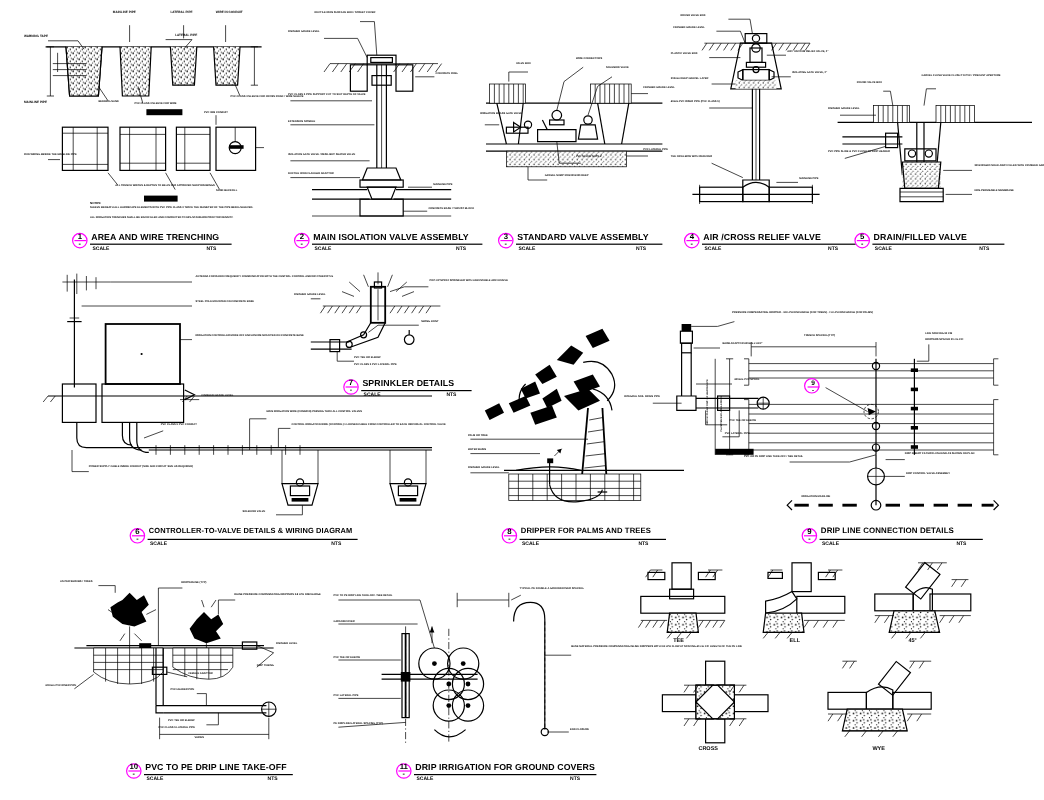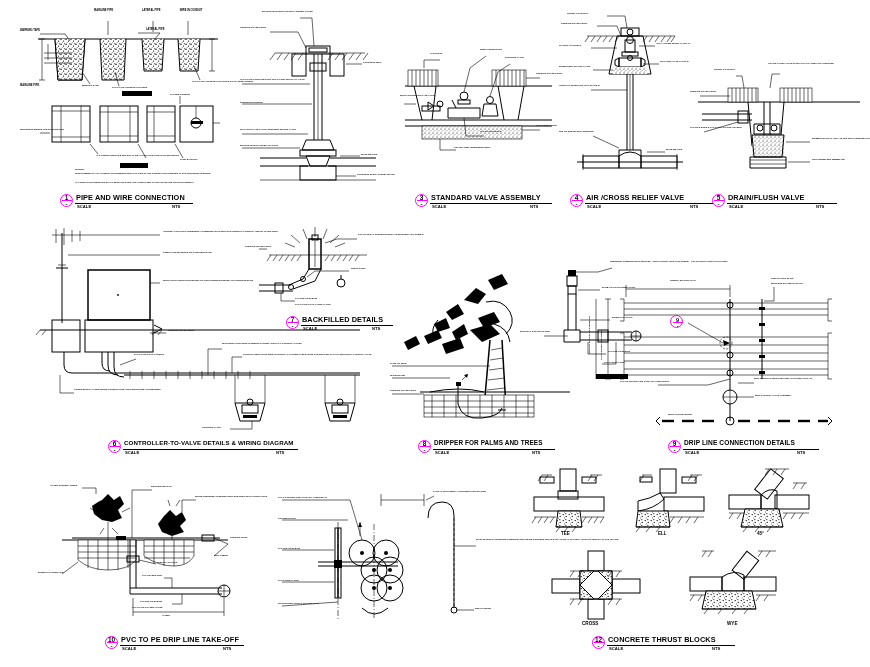--- a/index.html
+++ b/index.html
@@ -144,21 +144,21 @@
   <div class="lbl" style="left:55px;top:160px;font-size:2.5px;">NOTES:</div>
   <div class="lbl sm" style="left:55px;top:164px;width:150px;">SLEEVE BENEATH ALL HARDSCAPE ELEMENTS WITH PVC PIPE CLASS 3 TWICE THE DIAMETER OF THE PIPE BEING SLEEVED.</div>
   <div class="lbl sm" style="left:55px;top:173px;width:150px;">ALL IRRIGATION TRENCHES SHALL BE BACKFILLED AND COMPACTED TO 95% STANDARD PROCTOR DENSITY.</div>
 </div>
 
 <div class="tblk" style="left:60px;top:194px;width:135px;">
   <div class="bub"></div>
   <div class="bnum">1</div>
   <div class="bubdiv"></div>
   <div class="bdash">-</div>
-  <div class="ttl">PIPE AND WIRE CONNECTION</div>
+  <div class="ttl">AREA AND WIRE TRENCHING</div>
   <div class="tline" style="width:118px;"></div>
   <div class="sc">SCALE</div>
   <div class="nts" style="left:112px;">NTS</div>
 </div>
 
 <div class="det" style="left:240px;top:8px;width:160px;height:180px;">
   <svg width="160" height="180" viewBox="0 0 160 180">
 
     <g class="ln w1">
       <line x1="35" y1="45" x2="125" y2="45"></line>
@@ -216,20 +216,30 @@
   <div class="lbl sm" style="left:0px;top:18px;">FINISHED GRADE LEVEL</div>
   <div class="lbl sm" style="left:123px;top:53px;">CONCRETE RING</div>
   <div class="lbl sm" style="left:0px;top:70px;width:48px;">PVC CLASS 5 PIPE SUPPORT CUT TO SUIT DEPTH OF VALVE</div>
   <div class="lbl sm" style="left:0px;top:93px;">EXTENSION SPINDLE</div>
   <div class="lbl sm" style="left:0px;top:120px;width:42px;">ISOLATION GATE VALVE / RESILIENT SEATED VALVE</div>
   <div class="lbl sm" style="left:0px;top:136px;width:40px;">DUCTILE IRON FLANGED ADAPTOR</div>
   <div class="lbl sm" style="left:121px;top:145px;">MAINLINE PIPE</div>
   <div class="lbl sm" style="left:117px;top:165px;">CONCRETE BASE / THRUST BLOCK</div>
 </div>
 
+<div class="tblk" style="left:245px;top:194px;width:160px;">
+  <div class="bub"></div>
+  <div class="bnum">2</div>
+  <div class="bubdiv"></div>
+  <div class="bdash">-</div>
+  <div class="ttl">MAIN ISOLATION VALVE ASSEMBLY</div>
+  <div class="tline" style="width:142px;"></div>
+  <div class="sc">SCALE</div>
+  <div class="nts" style="left:135px;">NTS</div>
+</div>
 
 <div class="det" style="left:400px;top:8px;width:160px;height:180px;">
   <svg width="160" height="180" viewBox="0 0 160 180">
 
     <line class="ln w15" x1="5" y1="78" x2="152" y2="78"></line>
 
     <g class="ln w1">
       <rect x="8" y="62" width="30" height="16" fill="#fff"></rect>
       <line x1="12" y1="62" x2="12" y2="78"></line>
           <line x1="16" y1="62" x2="16" y2="78"></line>
@@ -444,21 +454,21 @@
   <div class="lbl sm" style="left:0px;top:86px;width:40px;">PVC PIPE SLIDE &amp; PVC FLUSH TO DRIP HEADER</div>
   <div class="lbl sm" style="left:122px;top:97px;width:52px;">300x300x400 SOAK AWAY FILLED WITH CRUSHED GRAVEL</div>
   <div class="lbl sm" style="left:122px;top:118px;width:46px;">NON-PERMEABLE MEMBRANE</div>
 </div>
 
 <div class="tblk" style="left:712px;top:194px;width:125px;">
   <div class="bub"></div>
   <div class="bnum">5</div>
   <div class="bubdiv"></div>
   <div class="bdash">-</div>
-  <div class="ttl">DRAIN/FLUSH VALVE</div>
+  <div class="ttl">DRAIN/FILLED VALVE</div>
   <div class="tline" style="width:110px;"></div>
   <div class="sc">SCALE</div>
   <div class="nts" style="left:104px;">NTS</div>
 </div>
 
 <div class="det" style="left:30px;top:225px;width:330px;height:210px;">
   <svg width="330" height="210" viewBox="0 0 330 210">
 
     <line class="ln w15" x1="32" y1="8" x2="32" y2="98"></line>
     <g class="ln w1">
@@ -611,21 +621,21 @@
   <div class="lbl sm" style="left:106px;top:42px;">SWING JOINT</div>
   <div class="lbl sm" style="left:50px;top:72px;">PVC TEE OR ELBOW</div>
   <div class="lbl sm" style="left:50px;top:78px;">PVC CLASS 5 PVC LATERAL PIPE</div>
 </div>
 
 <div class="tblk" style="left:286px;top:316px;width:105px;">
   <div class="bub"></div>
   <div class="bnum">7</div>
   <div class="bubdiv"></div>
   <div class="bdash">-</div>
-  <div class="ttl">BACKFILLED DETAILS</div>
+  <div class="ttl">SPRINKLER DETAILS</div>
   <div class="tline" style="width:92px;"></div>
   <div class="sc">SCALE</div>
   <div class="nts" style="left:86px;">NTS</div>
 </div>
 
 <div class="det" style="left:390px;top:258px;width:185px;height:180px;">
   <svg width="185" height="180" viewBox="0 0 185 180">
 
     <g class="fb">
       <path d="M74 42 L86 30 L96 36 L88 46 Z"></path>
@@ -999,20 +1009,30 @@
   <div class="lbl sm" style="left:0px;top:18px;width:58px;">PVC TO PE DRIP LINE TAKE-OFF / SEE DETAIL</div>
   <div class="lbl sm" style="left:0px;top:39px;">GROUNDCOVER</div>
   <div class="lbl sm" style="left:0px;top:69px;">PVC TEE OR ELBOW</div>
   <div class="lbl sm" style="left:0px;top:101px;">PVC LATERAL PIPE</div>
   <div class="lbl sm" style="left:0px;top:124px;width:54px;">PE DRIPLINE/LATERAL SPACING (TYP)</div>
   <div class="lbl sm" style="left:155px;top:12px;width:62px;">TYPICAL PE DOUBLE A GROUNDCOVER SPACING</div>
   <div class="lbl sm" style="left:198px;top:60px;width:60px;">BASE MATERIAL PRESSURE COMPENSATING INLINE DRIPPERS WITH 3.8 LPH FLOW AT SPACING 40 cm C/C LENGTH OF THE PE LINE</div>
   <div class="lbl sm" style="left:197px;top:129px;">END CLOSURE</div>
 </div>
 
+<div class="tblk" style="left:330px;top:636px;width:170px;">
+  <div class="bub"></div>
+  <div class="bnum">11</div>
+  <div class="bubdiv"></div>
+  <div class="bdash">-</div>
+  <div class="ttl">DRIP IRRIGATION FOR GROUND COVERS</div>
+  <div class="tline" style="width:152px;"></div>
+  <div class="sc">SCALE</div>
+  <div class="nts" style="left:145px;">NTS</div>
+</div>
 
 <div class="det" style="left:520px;top:465px;width:350px;height:170px;">
   <svg width="350" height="170" viewBox="0 0 350 170">
     <defs>
       <pattern id="conc" width="6" height="6" patternUnits="userSpaceOnUse">
         <rect width="6" height="6" fill="#fff"></rect>
         <circle cx="1.2" cy="1.6" r=".7" fill="#000"></circle>
         <circle cx="4.2" cy="3.4" r=".6" fill="#000"></circle>
         <circle cx="2.6" cy="5" r=".45" fill="#000"></circle>
         <rect x="3" y="0.4" width="1.4" height=".7" fill="#000"></rect>
@@ -1194,24 +1214,14 @@
       </g>
     </g>
   </svg>
   <div class="caps" style="left:41px;top:66px;">TEE</div>
   <div class="caps" style="left:138px;top:66px;">ELL</div>
   <div class="caps" style="left:237px;top:66px;">45°</div>
   <div class="caps" style="left:62px;top:156px;">CROSS</div>
   <div class="caps" style="left:207px;top:156px;">WYE</div>
 </div>
 
-<div class="tblk" style="left:592px;top:636px;width:145px;">
-  <div class="bub"></div>
-  <div class="bnum">12</div>
-  <div class="bubdiv"></div>
-  <div class="bdash">-</div>
-  <div class="ttl">CONCRETE THRUST BLOCKS</div>
-  <div class="tline" style="width:128px;"></div>
-  <div class="sc">SCALE</div>
-  <div class="nts" style="left:120px;">NTS</div>
-</div>
 
 </div>
 
 </body></html>

